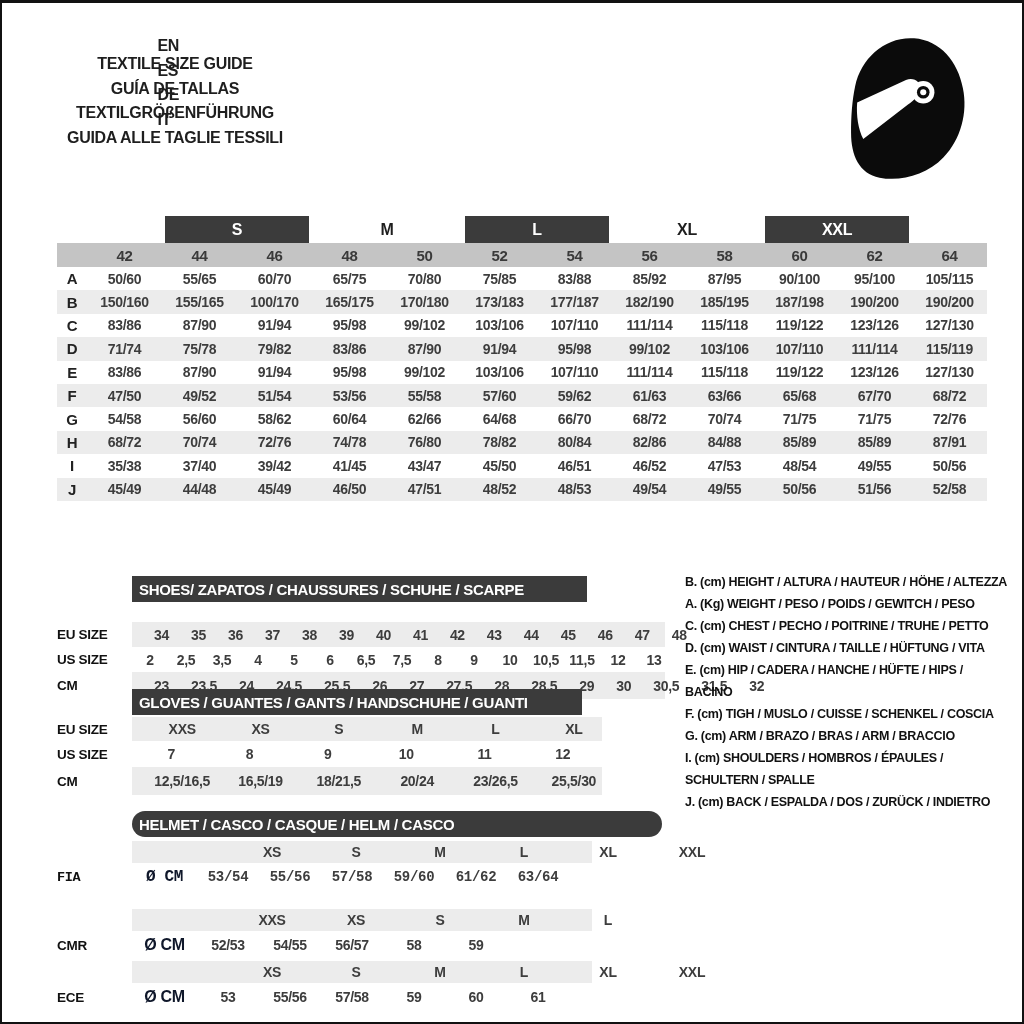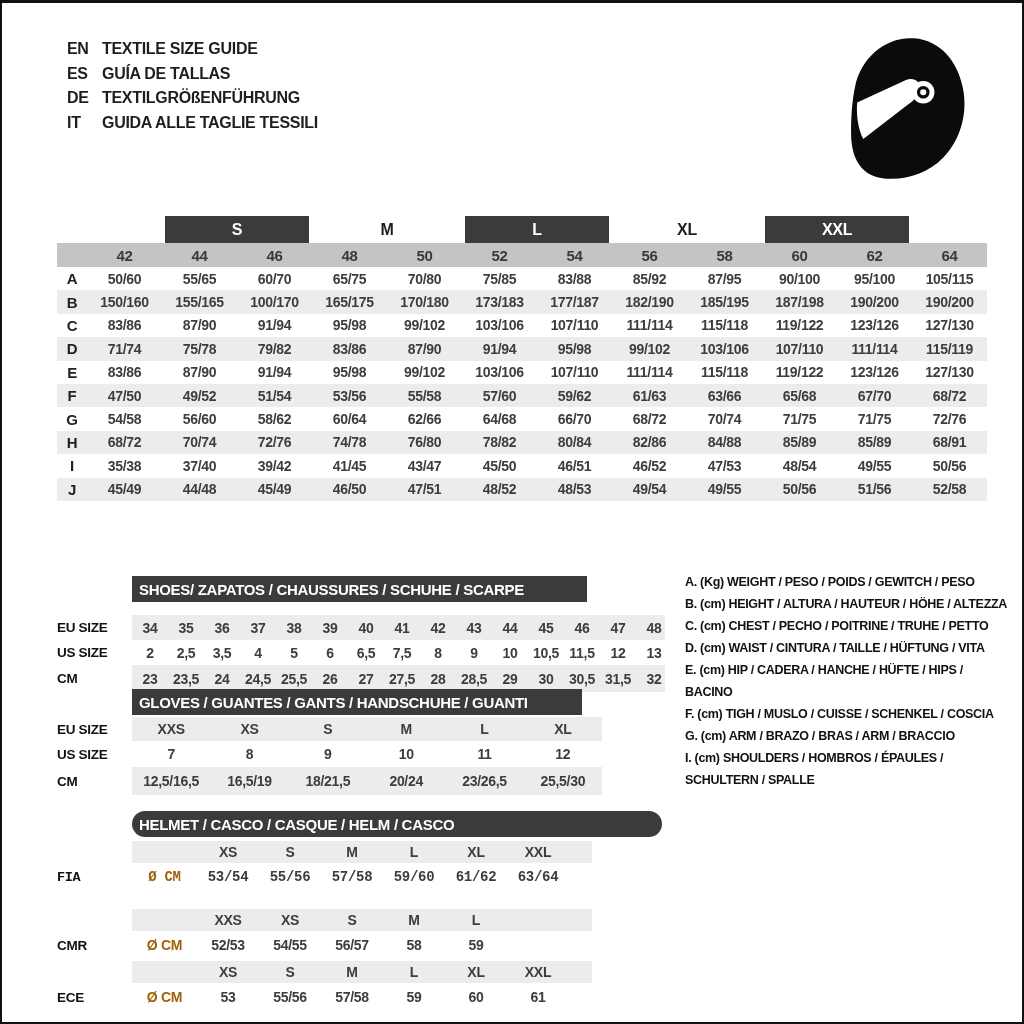--- a/index.html
+++ b/index.html
@@ -5,21 +5,21 @@
   html,body { margin:0; padding:0; background:#fff; }
   .page {
     position:relative; width:1024px; height:1024px; box-sizing:border-box;
     background:#fff; overflow:hidden;
     border:2px solid #111; border-top-width:3px;
     font-family:"Liberation Sans", sans-serif; font-weight:700;
     color:#1e1e1e; letter-spacing:-0.3px;
   }
   
   .lang-list { position:absolute; left:65px; top:34px; list-style:none; margin:0; padding:0; }
-  .lang-list li { display:flex; height:24.5px; align-items:center; font-size:16px; }
+  .lang-list li { display:flex; height:24.5px; align-items:center; font-size:16px;flex-direction:column; }
   .lang-code { width:35px; }
   
   .helmet-svg { position:absolute; left:845px; top:32px; }
   
   .main-table { position:absolute; left:55px; top:213px; width:930px; }
   .mt-row { display:grid; grid-template-columns:30px repeat(12,1fr); align-items:center; }
   .group-row { height:27px; }
   .group-cell { text-align:center; font-size:16px; line-height:27px; height:27px; margin:0 3px; }
   .group-cell.boxed { background:#3b3b3b; color:#fff; }
   .num-row { height:24px; background:#c4c4c4; }
@@ -29,28 +29,28 @@
   .row-letter { text-align:center; font-size:15px; color:#222; }
   .val-cell { text-align:center; }
   
   .lower { position:absolute; left:55px; }
   .bar { margin-left:75px; background:#3b3b3b; color:#fff; font-size:15px;
          display:flex; align-items:center; padding-left:7px; box-sizing:border-box; height:26px; }
   .lrow { display:grid; align-items:center; font-size:14px; color:#3d3d3d; }
   .lrow .rlabel { font-size:13.5px; color:#111; text-align:left; }
   .lrow .lcell { text-align:center; }
   .striped-s { background-image:linear-gradient(#ececec,#ececec); background-repeat:no-repeat;
-               background-position:75px 0; }
+               background-position:75px 0;gap:22px; }
   .shoes .lrow  { grid-template-columns:75px repeat(15,1fr); }
   .shoes .striped-s { background-size:533px 100%; }
   .gloves .lrow { grid-template-columns:75px repeat(6,1fr); }
   .gloves .striped-s { background-size:480px 100%; }
   .helmet-t .lrow { grid-template-columns:75px 65px repeat(6,62px) 1fr; }
   .helmet-t .striped-s { background-size:460px 100%; }
-  .helmet-t .ucell { text-align:center; font-size:14px; color:#a16207; }
+  .helmet-t .ucell { text-align:center; font-size:16px; color:#0f172a; }
   
   .legend { position:absolute; left:683px; top:568px; width:328px;
             font-size:12.5px; line-height:22px; color:#111; }
 </style>
 </head>
 <body>
 
 <div class="page">
 
   <ul class="lang-list">
@@ -215,21 +215,21 @@
           <div class="val-cell">70/74</div>
           <div class="val-cell">72/76</div>
           <div class="val-cell">74/78</div>
           <div class="val-cell">76/80</div>
           <div class="val-cell">78/82</div>
           <div class="val-cell">80/84</div>
           <div class="val-cell">82/86</div>
           <div class="val-cell">84/88</div>
           <div class="val-cell">85/89</div>
           <div class="val-cell">85/89</div>
-          <div class="val-cell">68/91</div>
+          <div class="val-cell">87/91</div>
         </div>
         <div class="mt-row data-row">
           <div class="row-letter">I</div>
           <div class="val-cell">35/38</div>
           <div class="val-cell">37/40</div>
           <div class="val-cell">39/42</div>
           <div class="val-cell">41/45</div>
           <div class="val-cell">43/47</div>
           <div class="val-cell">45/50</div>
           <div class="val-cell">46/51</div>
@@ -251,21 +251,21 @@
           <div class="val-cell">49/54</div>
           <div class="val-cell">49/55</div>
           <div class="val-cell">50/56</div>
           <div class="val-cell">51/56</div>
           <div class="val-cell">52/58</div>
         </div>
       </div>
   </div>
 
   <section class="lower shoes" style="top:573px; width:615px;">
-    <div class="bar" style="width:455px; margin-bottom:13px;">SHOES/ ZAPATOS / CHAUSSURES / SCHUHE / SCARPE</div>
+    <div class="bar" style="width:455px; margin-bottom:20px;">SHOES/ ZAPATOS / CHAUSSURES / SCHUHE / SCARPE</div>
     <div id="shoes-body">
         <div class="lrow striped-s" style="height: 25px;">
           <div class="rlabel">EU SIZE</div>
           <div class="lcell">34</div>
           <div class="lcell">35</div>
           <div class="lcell">36</div>
           <div class="lcell">37</div>
           <div class="lcell">38</div>
           <div class="lcell">39</div>
           <div class="lcell">40</div>
@@ -410,23 +410,24 @@
           <div class="lcell">55/56</div>
           <div class="lcell">57/58</div>
           <div class="lcell">59</div>
           <div class="lcell">60</div>
           <div class="lcell">61</div>
         </div>
       </div>
   </section>
 
   <div class="legend" id="legend-body">
+      <div class="legend-line">B. (cm) HEIGHT / ALTURA / HAUTEUR / HÖHE / ALTEZZA</div>
       <div class="legend-line">A. (Kg) WEIGHT / PESO / POIDS / GEWITCH / PESO</div>
-      <div class="legend-line">B. (cm) HEIGHT / ALTURA / HAUTEUR / HÖHE / ALTEZZA</div>
       <div class="legend-line">C. (cm) CHEST / PECHO / POITRINE / TRUHE / PETTO</div>
       <div class="legend-line">D. (cm) WAIST / CINTURA / TAILLE / HÜFTUNG / VITA</div>
       <div class="legend-line">E. (cm) HIP / CADERA / HANCHE / HÜFTE / HIPS / BACINO</div>
       <div class="legend-line">F. (cm) TIGH / MUSLO / CUISSE / SCHENKEL / COSCIA</div>
       <div class="legend-line">G. (cm) ARM / BRAZO / BRAS / ARM / BRACCIO</div>
       <div class="legend-line">I. (cm) SHOULDERS / HOMBROS / ÉPAULES / SCHULTERN / SPALLE</div>
+      <div class="legend-line">J. (cm) BACK / ESPALDA / DOS / ZURÜCK / INDIETRO</div>
     </div>
 
 </div>
 
 </body></html>

